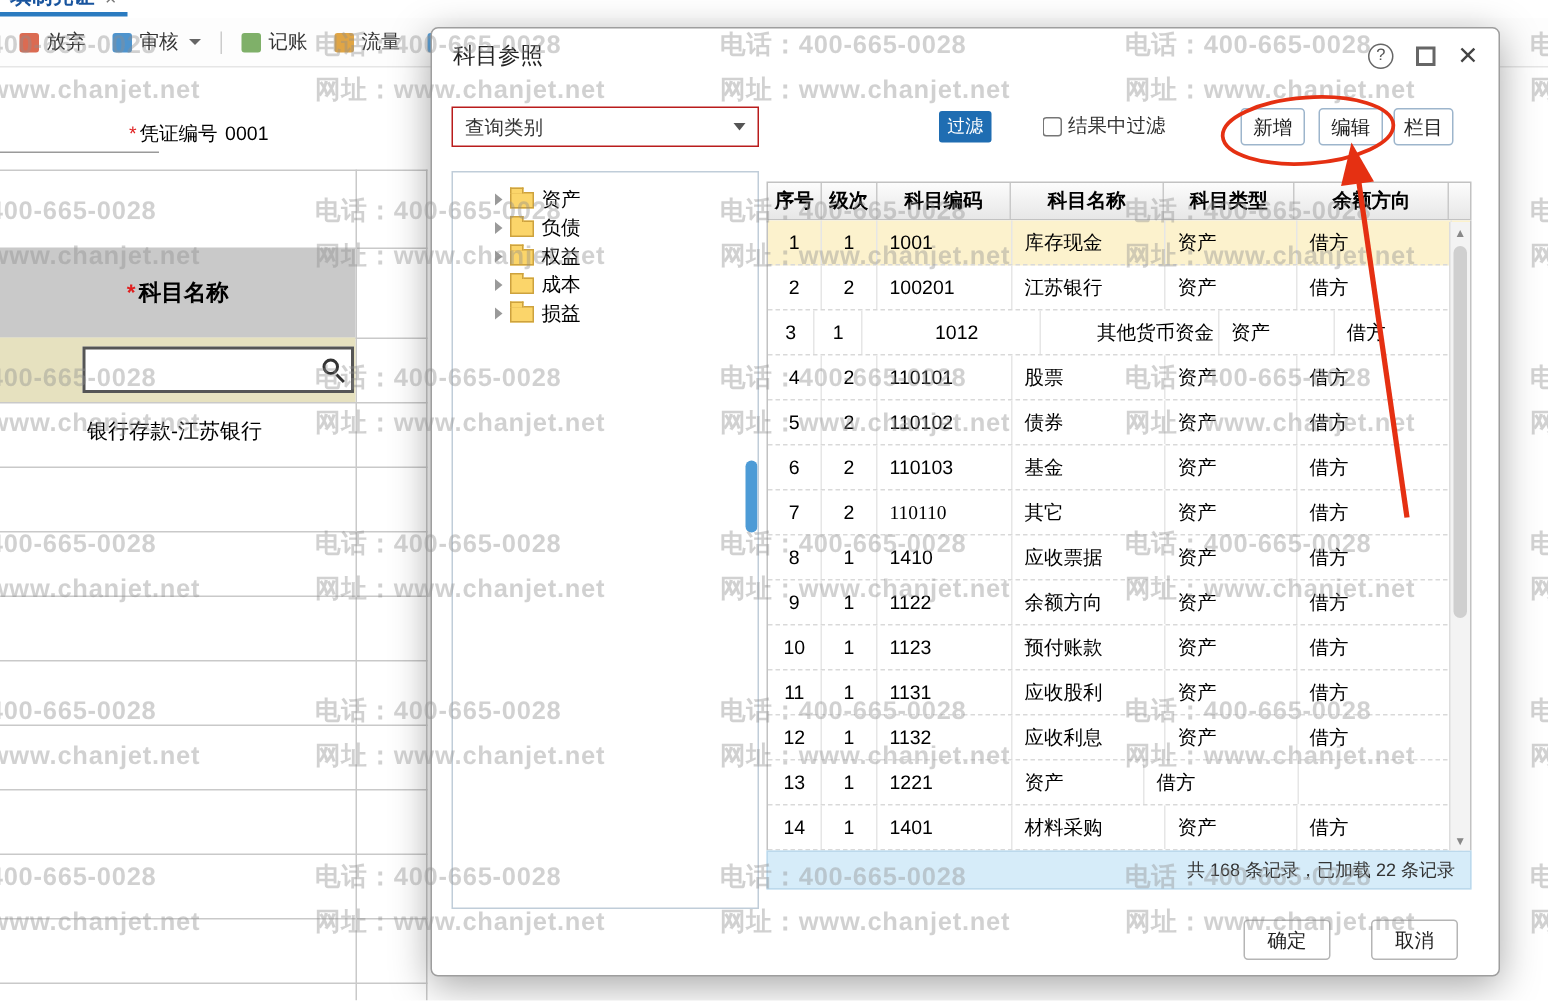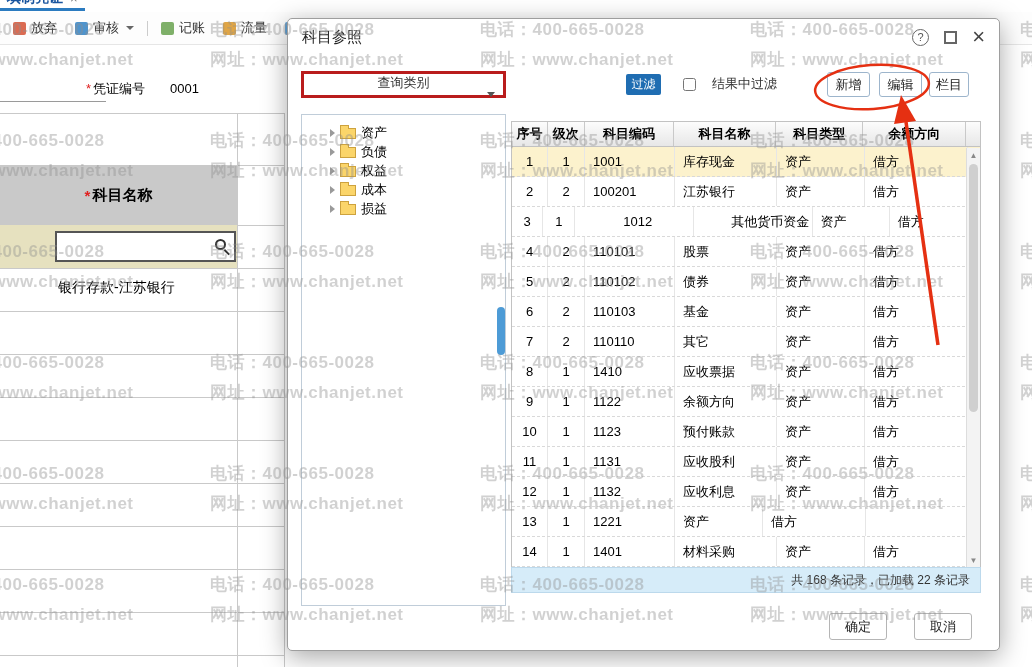--- a/index.html
+++ b/index.html
@@ -18,21 +18,21 @@
     border-bottom:3px solid #2b7bc0;font-size:14px;font-weight:700;color:#18549e;}
   .tabclose{color:#777;font-weight:400;font-size:13px;cursor:pointer;}
   #toolbar{position:absolute;top:12px;left:0;width:100%;height:33px;background:#fdfdfd;border-bottom:1px solid #e6e6e6;
     display:flex;align-items:center;padding-left:4px;font-size:13px;color:#333;}
   .tb-item{display:flex;align-items:center;gap:5px;padding:0 9px;cursor:pointer;}
   .tb-ic{width:13px;height:13px;border-radius:2px;display:inline-block;}
   .ic0{background:#db6b52;}.ic1{background:#4f94cd;}.ic3{background:#7fb069;}.ic4{background:#e0a545;}.ic5{background:#5aa0d8;}
   .tb-caret{width:0;height:0;border-left:4px solid transparent;border-right:4px solid transparent;border-top:4px solid #666;margin-left:2px;}
   .tb-sep{width:1px;height:15px;background:#ccc;margin:0 4px;}
   #voucherno{position:absolute;left:86px;top:80px;font-size:13px;z-index:2;}
-  #voucherno .val{margin-left:25px;text-align:right;}
+  #voucherno .val{margin-left:5px;text-align:right;}
   .req{color:#e02020;margin-right:2px;}
   #vline{position:absolute;left:0;top:101px;width:106px;border-bottom:1px solid #9a9a9a;}
   .hline{position:absolute;left:0;width:285px;border-bottom:1px solid #c9c9c9;}
   .vline{position:absolute;top:113px;bottom:0;width:0;border-left:1px solid #c9c9c9;}
   #graycell{position:absolute;left:0;top:166px;width:237px;height:59px;background:#c9c9c9;z-index:2;
     display:flex;align-items:center;justify-content:center;font-size:15px;font-weight:700;}
   #searchrow{position:absolute;left:0;top:225px;width:237px;height:43px;background:#e6e1bf;z-index:2;}
   #searchbox{position:absolute;left:55px;top:6px;width:181px;height:31px;background:#fff;border:2px solid #555;cursor:text;}
   .mag{position:absolute;right:8px;top:6px;width:11px;height:11px;border:2px solid #333;border-radius:50%;}
   .mag::after{content:'';position:absolute;left:8px;top:8px;width:7px;height:2px;background:#333;transform:rotate(45deg);transform-origin:0 0;}
@@ -40,25 +40,25 @@
 
   
   #dialog{position:absolute;left:287px;top:18px;width:713px;height:633px;background:#fff;border:1px solid #9e9e9e;
     border-radius:5px;box-shadow:0 6px 26px rgba(0,0,0,.35);z-index:10;}
   .dlg-title{position:absolute;top:0;left:0;right:0;height:36px;display:flex;align-items:center;padding:0 14px;font-size:15px;color:#222;}
   .dlg-icons{margin-left:auto;display:flex;align-items:center;gap:15px;color:#555;}
   .ic-help{width:17px;height:17px;border:1.5px solid #666;border-radius:50%;font-size:11px;display:flex;align-items:center;justify-content:center;cursor:pointer;}
   .ic-max{width:13px;height:13px;border:2px solid #666;cursor:pointer;}
   .ic-close{font-size:22px;color:#444;line-height:1;cursor:pointer;}
   .dlg-query{position:absolute;top:52px;left:0;right:0;height:30px;}
-  .selectbox{position:absolute;left:13px;top:0;width:205px;height:27px;border:3px solid #b91c1c;background:#fff;
-    font-size:13px;color:#333;display:flex;align-items:center;padding:0 8px;cursor:pointer;flex-direction:column;}
+  .selectbox{position:absolute;left:13px;top:0;width:205px;height:27px;border:1px solid #b91c1c;background:#fff;
+    font-size:13px;color:#333;display:flex;align-items:center;padding:0 8px;cursor:pointer;}
   .sel-caret{margin-left:auto;width:0;height:0;border-left:4px solid transparent;border-right:4px solid transparent;border-top:5px solid #555;}
   .btn-filter{position:absolute;left:338px;top:3px;width:35px;height:21px;background:#1f6db2;color:#fff;border:none;border-radius:2px;font-size:12px;cursor:pointer;}
-  .chk{position:absolute;left:364px;top:4px;display:flex;align-items:center;gap:16px;font-size:13px;color:#333;cursor:pointer;padding-left:31px;}
+  .chk{position:absolute;left:376px;top:4px;display:flex;align-items:center;gap:4px;font-size:13px;color:#333;cursor:pointer;padding-left:31px;}
   .chk input{width:13px;height:13px;}
   .btn-lite{position:absolute;top:1px;height:25px;border:1px solid #9db5cc;background:#fff;border-radius:3px;font-size:13px;color:#222;cursor:pointer;}
   #btn-add{left:539px;width:43px;}
   #btn-edit{left:591px;width:43px;}
   #btn-cols{left:641px;width:40px;}
   .tree{position:absolute;left:13px;top:95px;width:205px;height:492px;border:1px solid #c0cdd9;background:#fff;padding-top:8px;overflow:hidden;}
   .tree-row{display:flex;align-items:center;height:19px;padding-left:28px;font-size:13px;gap:5px;cursor:pointer;}
   .tw{width:0;height:0;border-top:4px solid transparent;border-bottom:4px solid transparent;border-left:5px solid #9a9a9a;flex:none;}
   .folder{width:16px;height:11px;background:#fbd56a;border:1px solid #cda23e;position:relative;margin-top:2px;flex:none;}
   .folder::before{content:'';position:absolute;left:-1px;top:-4px;width:7px;height:3px;background:#fbd56a;border:1px solid #cda23e;border-bottom:none;}
@@ -260,21 +260,21 @@
             <div class="gc cnum" style="width: 36px;">6</div>
             <div class="gc cnum" style="width: 37px;">2</div>
             <div class="gc" style="width: 90px;">110103</div>
             <div class="gc" style="width: 102px;">基金</div>
             <div class="gc" style="width: 88px;">资产</div>
             <div class="gc" style="width: 103px;">借方</div>
           </div>
           <div class="grow">
             <div class="gc cnum" style="width: 36px;">7</div>
             <div class="gc cnum" style="width: 37px;">2</div>
-            <div class="gc" style="width: 90px;">110110</div>
+            <div class="gc" style="width: 90px; font-family: Liberation Serif, serif;">110110</div>
             <div class="gc" style="width: 102px;">其它</div>
             <div class="gc" style="width: 88px;">资产</div>
             <div class="gc" style="width: 103px;">借方</div>
           </div>
           <div class="grow">
             <div class="gc cnum" style="width: 36px;">8</div>
             <div class="gc cnum" style="width: 37px;">1</div>
             <div class="gc" style="width: 90px;">1410</div>
             <div class="gc" style="width: 102px;">应收票据</div>
             <div class="gc" style="width: 88px;">资产</div>

